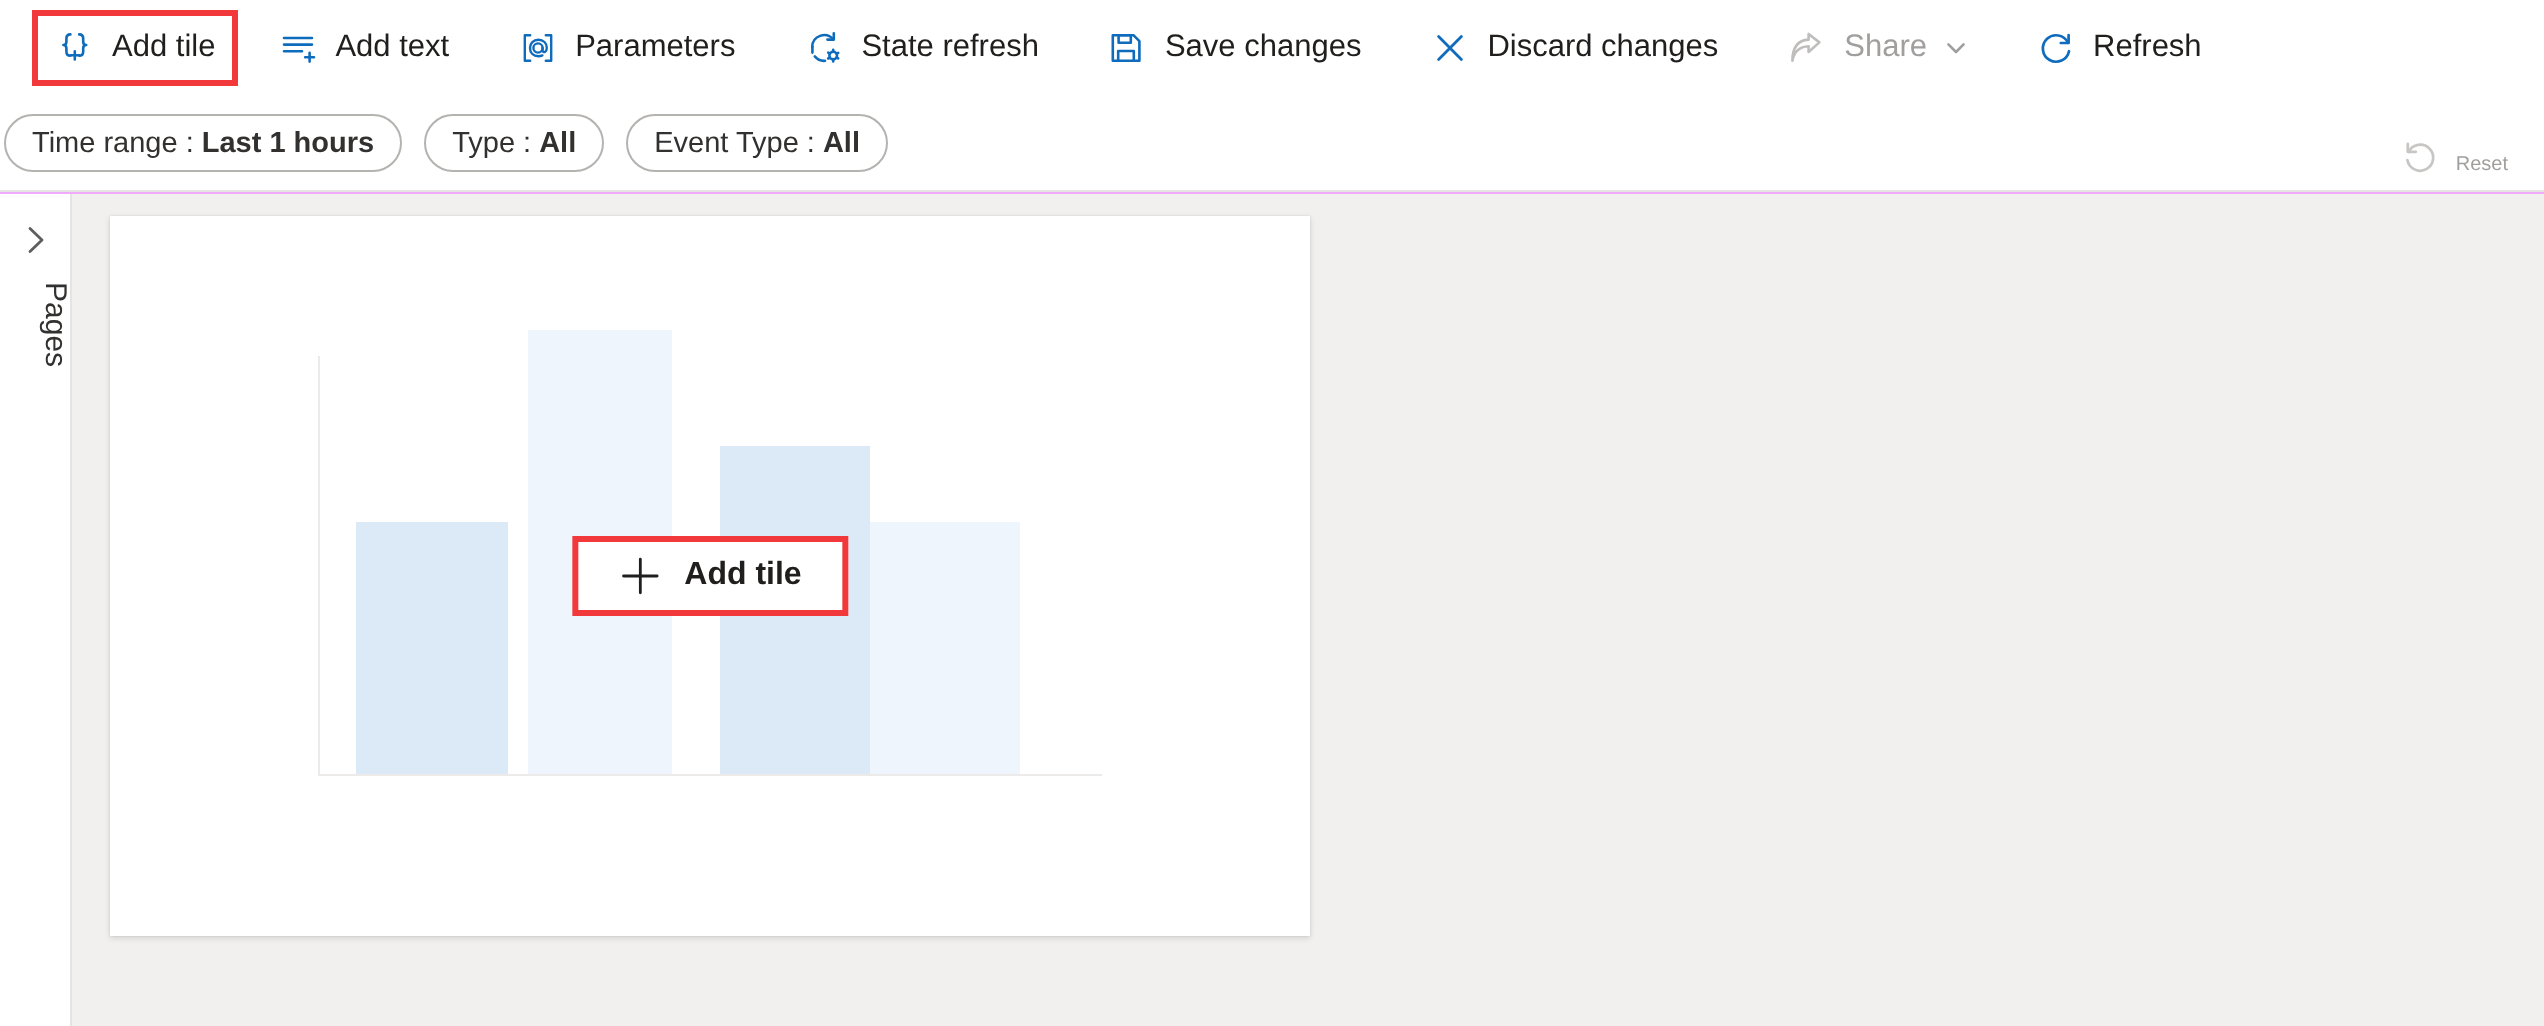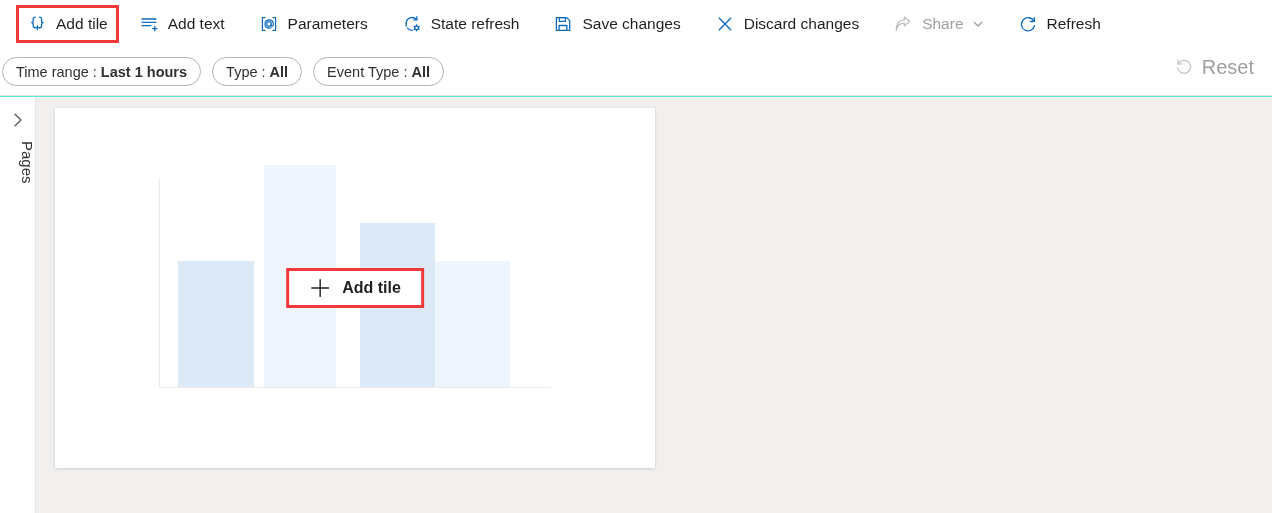--- a/index.html
+++ b/index.html
@@ -3,21 +3,21 @@
 <meta charset="utf-8">
 <style>
   * { box-sizing: border-box; }
   html, body {
     margin: 0; padding: 0;
     width: 1272px; height: 513px;
     background: #ffffff;
     font-family: "Liberation Sans", sans-serif;
     overflow: hidden;
   }
-  #app { position: relative; width: 1272px; height: 513px; background: #5eead4; }
+  #app { position: relative; width: 1272px; height: 513px; background: #f0abfc; }
 
   
   .commandbar {
     position: absolute; left: 0; top: 0; width: 1272px; height: 48px;
     background: #ffffff;
     display: flex; align-items: center;
     padding-left: 16px;
     white-space: nowrap;
   }
   .cmd {
@@ -65,23 +65,23 @@
     background: #ffffff;
     margin-right: 11px;
     cursor: pointer;
     white-space: nowrap;
   }
   .pill .pv { font-weight: bold; margin-left: 4px; }
   .pill .pk { font-weight: normal; }
 
   .resetbtn {
     position: absolute; right: 8px; top: 50%; transform: translateY(-50%);
-    display: inline-flex; align-items: flex-start;
+    display: inline-flex; align-items: flex-end;
     height: 32px; padding: 0 10px;
-    font-size: 20px; color: #a19f9d; cursor: default;
+    font-size: 10px; color: #a19f9d; cursor: default;
   }
   .resetbtn .glyph { width: 20px; height: 20px; margin-right: 8px;
                      display: inline-flex; align-items: center; justify-content: center;
                      color: #c8c6c4; }
 
   
   .pagesrail {
     position: absolute; left: 0; top: 97px; width: 36px; height: 416px;
     background: #ffffff;
     border-right: 1px solid #e6e4e2;

